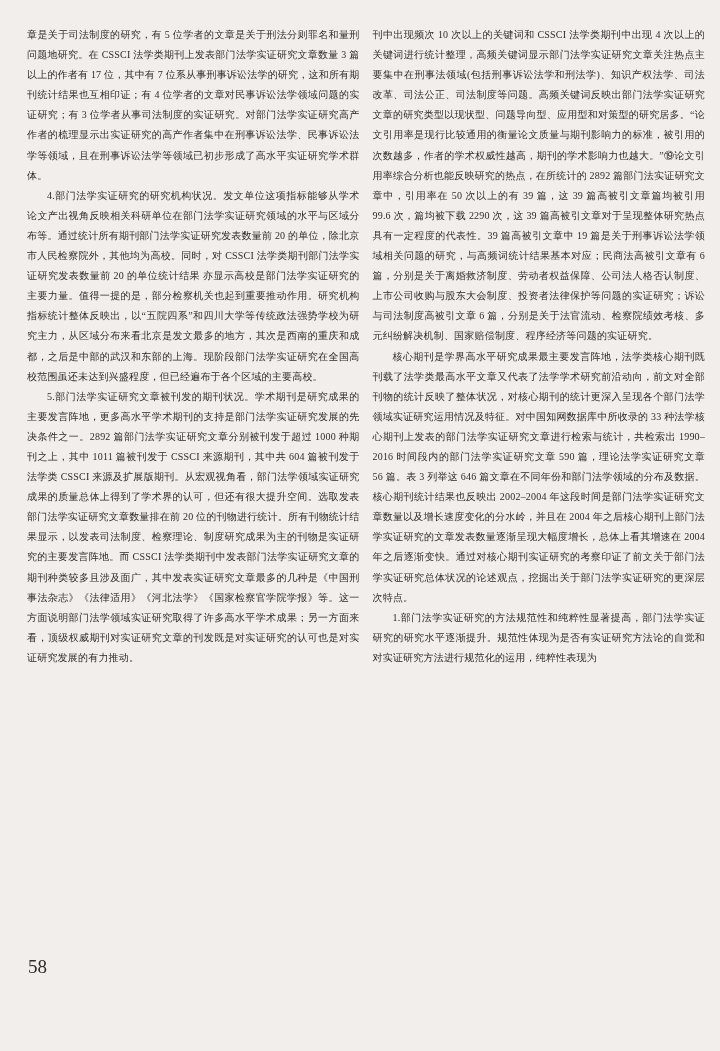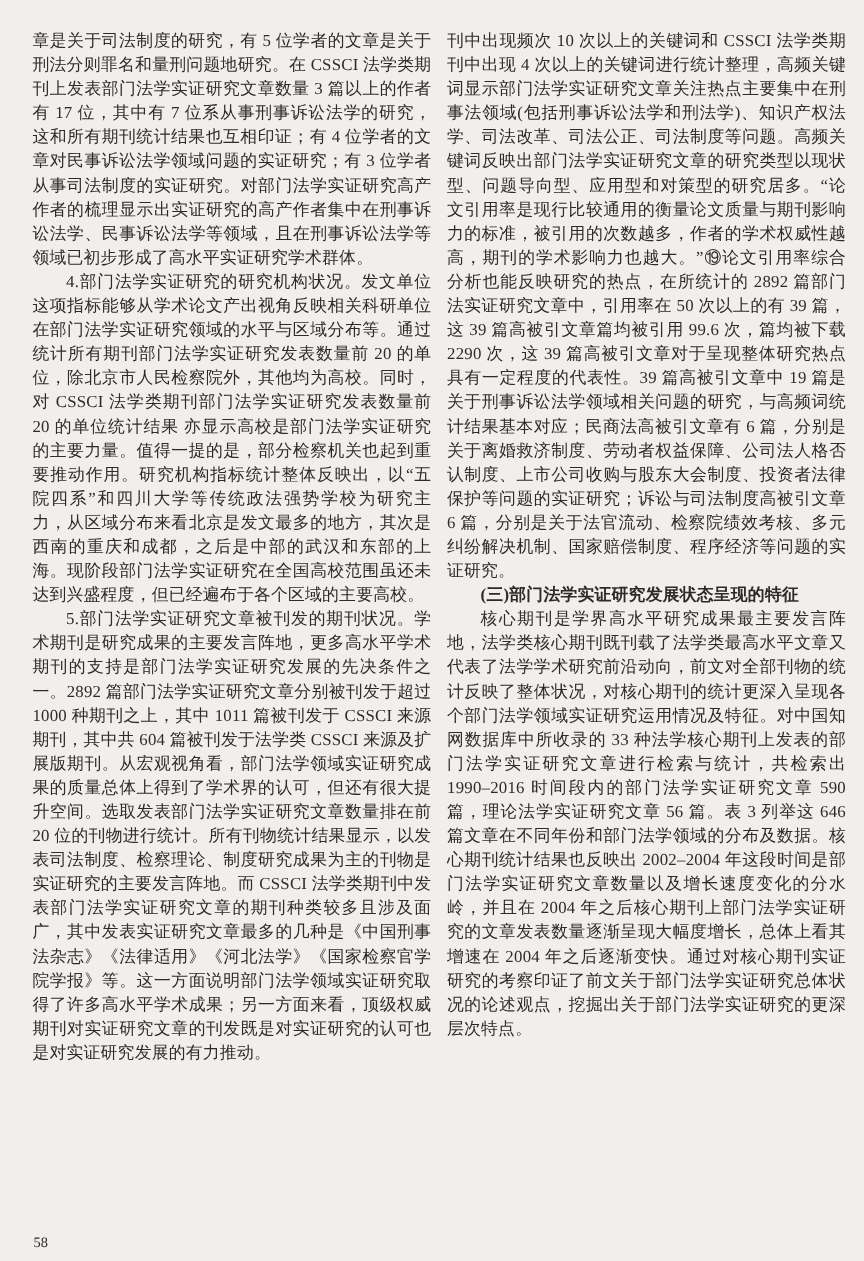--- a/index.html
+++ b/index.html
@@ -17,49 +17,49 @@
   }
   .content {
     position: absolute;
     top: 25px; left: 27px;
     width: 678px;
     display: flex;
     gap: 13px;
   }
   .col {
     width: 333px;
-    font-size: 14px;
+    font-size: 10px;
     line-height: 20.1px;
     text-align: justify;
     letter-spacing: 0.2px;
   }
   .para { margin: 0; text-indent: 2em; }
   .para.no-indent { text-indent: 0; }
   .para.heading { font-weight: 700; }
   .page-number {
     position: absolute;
-    left: 28px; top: 1028px;
-    font-size: 12px;
+    left: 28px; top: 956px;
+    font-size: 19px;
     color: #2d2a28;
   }
 </style>
 </head>
 <body>
 
 <div class="page">
   <div class="content">
 
     <div class="col">
       <p class="para no-indent">章是关于司法制度的研究，有 5 位学者的文章是关于刑法分则罪名和量刑问题地研究。在 CSSCI 法学类期刊上发表部门法学实证研究文章数量 3 篇以上的作者有 17 位，其中有 7 位系从事刑事诉讼法学的研究，这和所有期刊统计结果也互相印证；有 4 位学者的文章对民事诉讼法学领域问题的实证研究；有 3 位学者从事司法制度的实证研究。对部门法学实证研究高产作者的梳理显示出实证研究的高产作者集中在刑事诉讼法学、民事诉讼法学等领域，且在刑事诉讼法学等领域已初步形成了高水平实证研究学术群体。</p>
       <p class="para">4.部门法学实证研究的研究机构状况。发文单位这项指标能够从学术论文产出视角反映相关科研单位在部门法学实证研究领域的水平与区域分布等。通过统计所有期刊部门法学实证研究发表数量前 20 的单位，除北京市人民检察院外，其他均为高校。同时，对 CSSCI 法学类期刊部门法学实证研究发表数量前 20 的单位统计结果 亦显示高校是部门法学实证研究的主要力量。值得一提的是，部分检察机关也起到重要推动作用。研究机构指标统计整体反映出，以“五院四系”和四川大学等传统政法强势学校为研究主力，从区域分布来看北京是发文最多的地方，其次是西南的重庆和成都，之后是中部的武汉和东部的上海。现阶段部门法学实证研究在全国高校范围虽还未达到兴盛程度，但已经遍布于各个区域的主要高校。</p>
       <p class="para">5.部门法学实证研究文章被刊发的期刊状况。学术期刊是研究成果的主要发言阵地，更多高水平学术期刊的支持是部门法学实证研究发展的先决条件之一。2892 篇部门法学实证研究文章分别被刊发于超过 1000 种期刊之上，其中 1011 篇被刊发于 CSSCI 来源期刊，其中共 604 篇被刊发于法学类 CSSCI 来源及扩展版期刊。从宏观视角看，部门法学领域实证研究成果的质量总体上得到了学术界的认可，但还有很大提升空间。选取发表部门法学实证研究文章数量排在前 20 位的刊物进行统计。所有刊物统计结果显示，以发表司法制度、检察理论、制度研究成果为主的刊物是实证研究的主要发言阵地。而 CSSCI 法学类期刊中发表部门法学实证研究文章的期刊种类较多且涉及面广，其中发表实证研究文章最多的几种是《中国刑事法杂志》《法律适用》《河北法学》《国家检察官学院学报》等。这一方面说明部门法学领域实证研究取得了许多高水平学术成果；另一方面来看，顶级权威期刊对实证研究文章的刊发既是对实证研究的认可也是对实证研究发展的有力推动。</p>
     </div>
 
     <div class="col">
       <p class="para no-indent">刊中出现频次 10 次以上的关键词和 CSSCI 法学类期刊中出现 4 次以上的关键词进行统计整理，高频关键词显示部门法学实证研究文章关注热点主要集中在刑事法领域(包括刑事诉讼法学和刑法学)、知识产权法学、司法改革、司法公正、司法制度等问题。高频关键词反映出部门法学实证研究文章的研究类型以现状型、问题导向型、应用型和对策型的研究居多。“论文引用率是现行比较通用的衡量论文质量与期刊影响力的标准，被引用的次数越多，作者的学术权威性越高，期刊的学术影响力也越大。”⑲论文引用率综合分析也能反映研究的热点，在所统计的 2892 篇部门法实证研究文章中，引用率在 50 次以上的有 39 篇，这 39 篇高被引文章篇均被引用 99.6 次，篇均被下载 2290 次，这 39 篇高被引文章对于呈现整体研究热点具有一定程度的代表性。39 篇高被引文章中 19 篇是关于刑事诉讼法学领域相关问题的研究，与高频词统计结果基本对应；民商法高被引文章有 6 篇，分别是关于离婚救济制度、劳动者权益保障、公司法人格否认制度、上市公司收购与股东大会制度、投资者法律保护等问题的实证研究；诉讼与司法制度高被引文章 6 篇，分别是关于法官流动、检察院绩效考核、多元纠纷解决机制、国家赔偿制度、程序经济等问题的实证研究。</p>
-      <p class="para heading">(三)部门法学实证研究发展状态呈现的特征</p>
       <p class="para">核心期刊是学界高水平研究成果最主要发言阵地，法学类核心期刊既刊载了法学类最高水平文章又代表了法学学术研究前沿动向，前文对全部刊物的统计反映了整体状况，对核心期刊的统计更深入呈现各个部门法学领域实证研究运用情况及特征。对中国知网数据库中所收录的 33 种法学核心期刊上发表的部门法学实证研究文章进行检索与统计，共检索出 1990–2016 时间段内的部门法学实证研究文章 590 篇，理论法学实证研究文章 56 篇。表 3 列举这 646 篇文章在不同年份和部门法学领域的分布及数据。核心期刊统计结果也反映出 2002–2004 年这段时间是部门法学实证研究文章数量以及增长速度变化的分水岭，并且在 2004 年之后核心期刊上部门法学实证研究的文章发表数量逐渐呈现大幅度增长，总体上看其增速在 2004 年之后逐渐变快。通过对核心期刊实证研究的考察印证了前文关于部门法学实证研究总体状况的论述观点，挖掘出关于部门法学实证研究的更深层次特点。</p>
+      <p class="para">1.部门法学实证研究的方法规范性和纯粹性显著提高，部门法学实证研究的研究水平逐渐提升。规范性体现为是否有实证研究方法论的自觉和对实证研究方法进行规范化的运用，纯粹性表现为</p>
     </div>
 
   </div>
 
   <div class="page-number">58</div>
 </div>
 
 </body></html>

